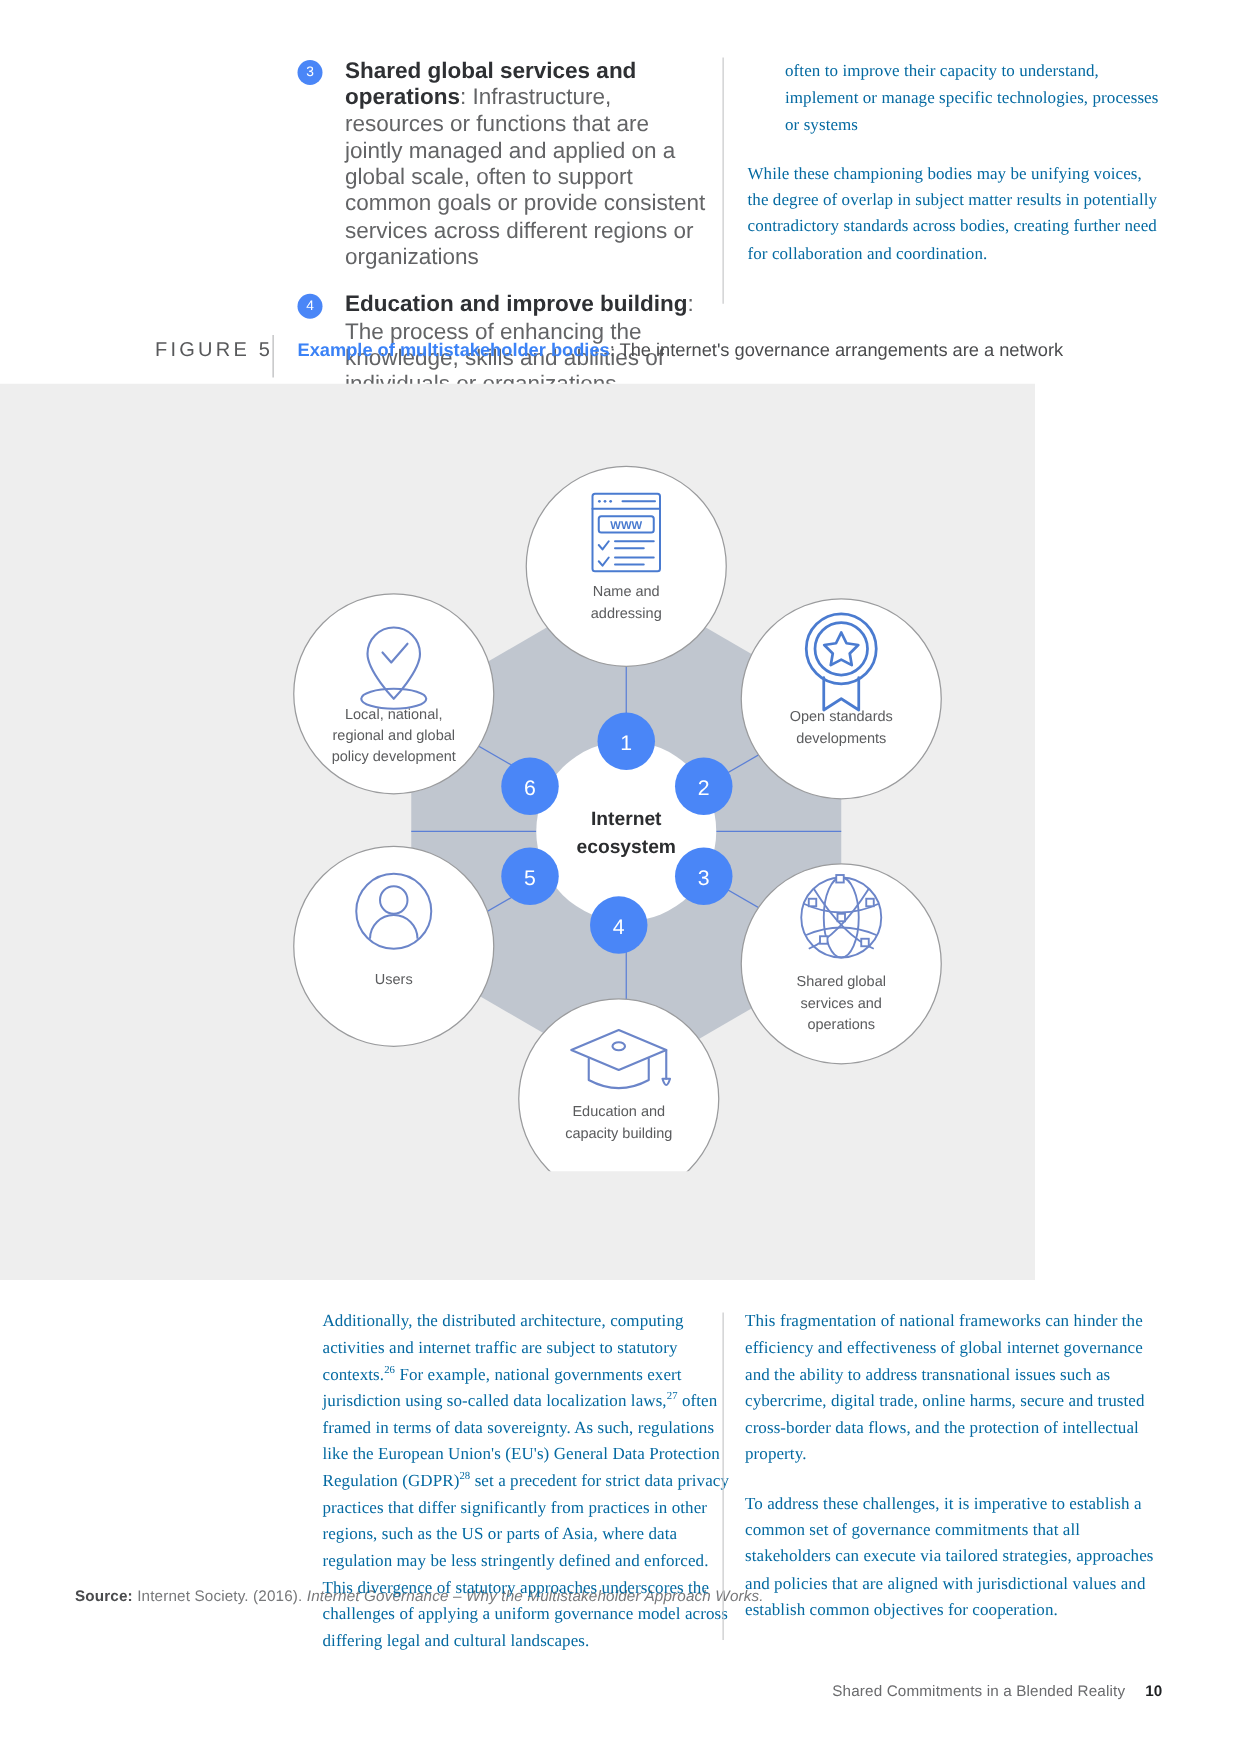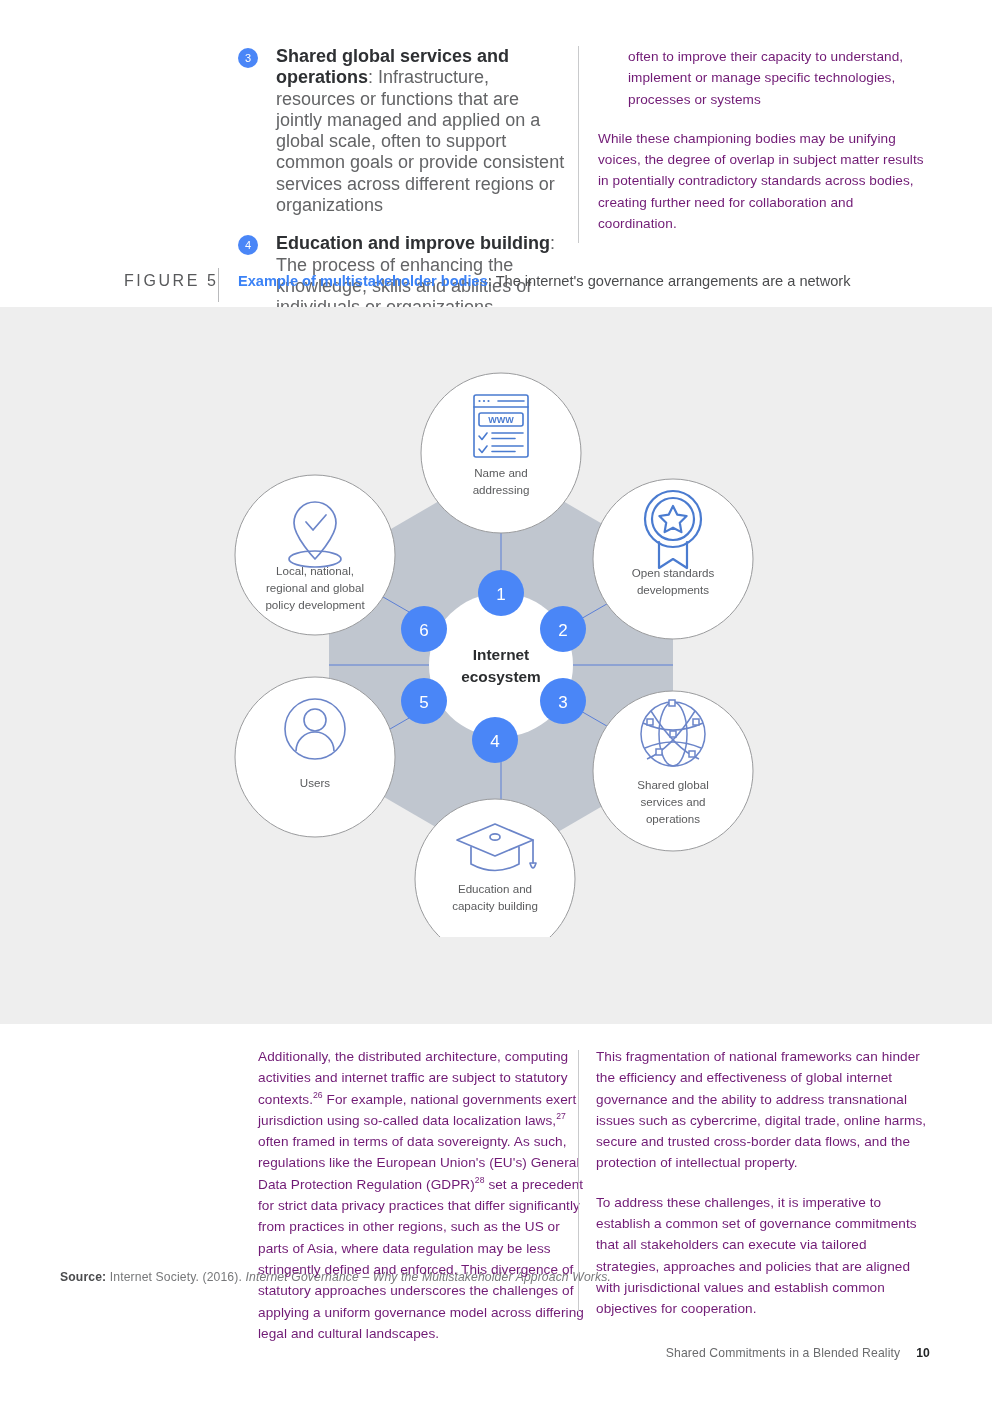--- a/index.html
+++ b/index.html
@@ -11,22 +11,23 @@
     position:relative;
     overflow:hidden;
     -webkit-font-smoothing:antialiased;
   }
   .page{position:absolute;inset:0;}
 
   
   .col-text{
     font-size:13.6px;
     line-height:21.3px;
-    color:#701a75;
+    color:#0369a1;
     letter-spacing:.005em;
+    font-family:Liberation Serif, serif;
   }
   sup{font-size:8.6px;line-height:0;vertical-align:super;}
 
   
   .top-block{position:absolute;left:0;top:0;width:992px;height:300px;}
   .top-left{position:absolute;left:238px;top:46px;width:332px;}
   .top-right{position:absolute;left:598px;top:46px;width:334px;}
   .col-divider{
     position:absolute;left:578px;top:46px;width:1px;height:197px;
     background:#c9cacc;
@@ -55,21 +56,21 @@
   }
   .fig-rule{position:absolute;left:218px;top:0px;width:1px;height:34px;background:#b9babc;}
   .fig-title{
     position:absolute;left:238px;top:2px;
     font-size:14.6px;line-height:22px;color:#4a4b4d;width:720px;
   }
   .fig-title b{color:#3b82f6;font-weight:bold;}
 
   
   .fig-band{
-    position:absolute;left:0;top:307px;width:992px;height:717px;
+    position:absolute;left:0;top:307px;width:828px;height:717px;
     background:#eeeeee;
   }
   .diagram{position:absolute;left:186px;top:30px;width:630px;height:600px;}
   .diagram svg{display:block;}
 
   .source{
     position:absolute;left:60px;top:963px;
     font-size:12.2px;color:#77787a;letter-spacing:.01em;
   }
   .source b{color:#4a4b4d;font-weight:bold;margin-top:34px;}

